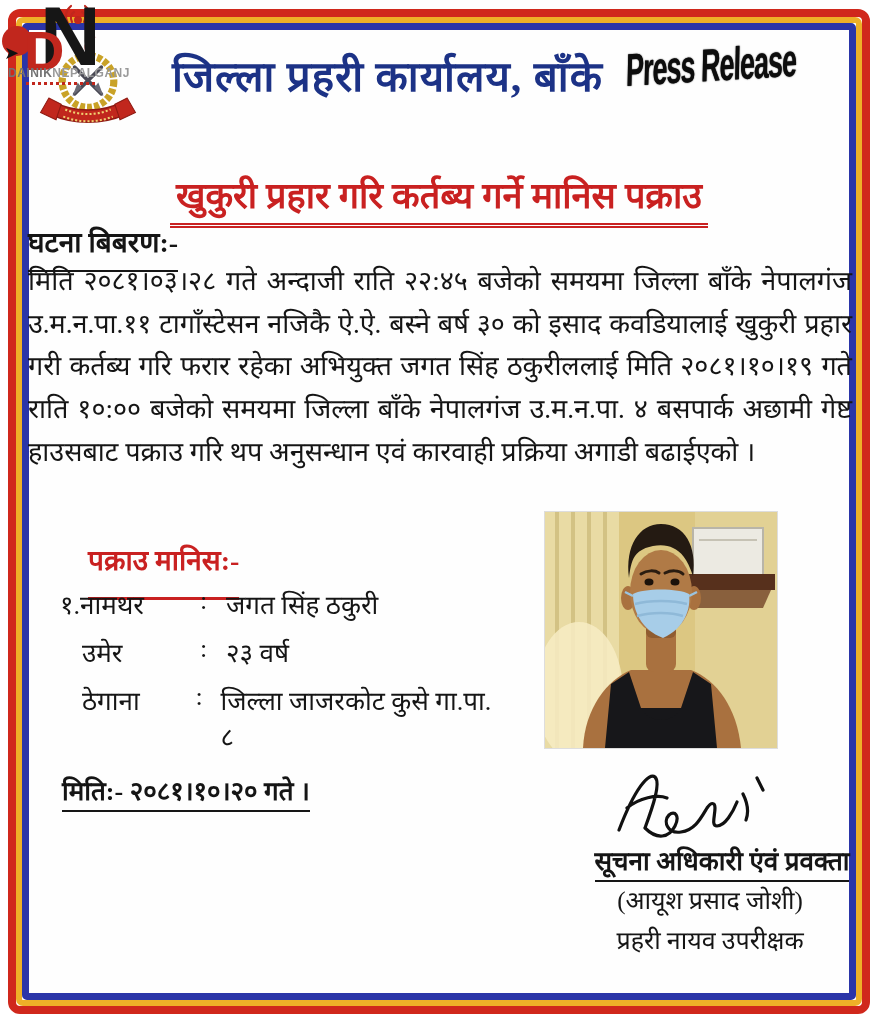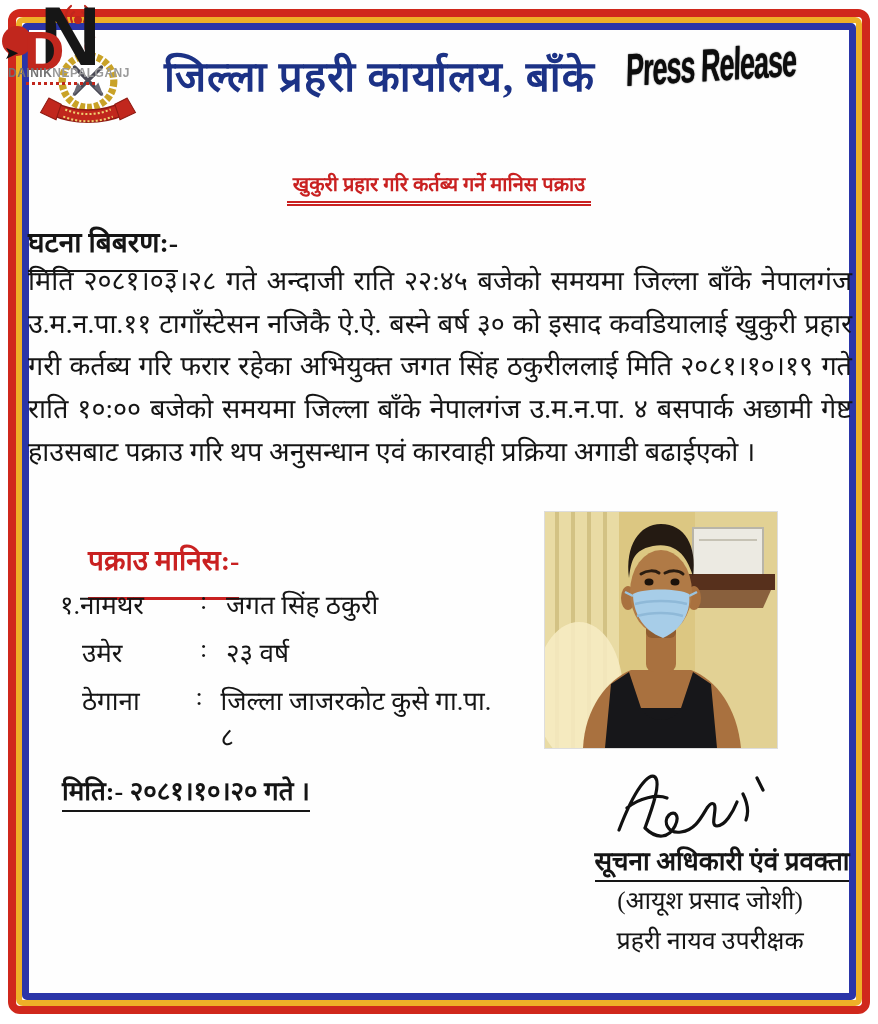--- a/index.html
+++ b/index.html
@@ -8,21 +8,21 @@
 
   
   .frame-red   { position:absolute; left:8px; top:9px; right:8px; bottom:10px;
                  border:8px solid #d0281c; border-radius:12px; }
   .frame-yellow{ position:absolute; inset:0; border:6px solid #eeb028; border-radius:7px; }
   .frame-blue  { position:absolute; inset:0; border:7px solid #2b35a8; border-radius:5px; background:#fefefe; }
 
   .layer { position:absolute; inset:0; }
 
   
-  .office-title { position:absolute; left:164px; top:46px; width:470px;
+  .office-title { position:absolute; left:172px; top:46px; width:470px;
                   font-size:42px; font-weight:bold; color:#1c3286; letter-spacing:1px;
                   font-family:"Liberation Serif", serif; }
   .press-release { position:absolute; left:626px; top:56px; white-space:nowrap;
                    font-family:"Liberation Sans", sans-serif;
                    font-size:27px; font-weight:900; letter-spacing:-1px; color:#0d0d0d;
                    transform:scaleY(1.7) rotate(-2deg) skewX(-4deg); transform-origin:left center;
                    text-shadow:0 0 1px #0d0d0d; }
   .release-circle { position:absolute; left:764px; top:20px; width:100px; height:100px;
                     border:3px solid #1a1a1a; border-radius:50%; background:#fff;
                     display:grid; place-items:center; z-index:6;
@@ -40,21 +40,21 @@
               background:#c1271d; }
   .dn-cursor { position:absolute; left:4px; top:42px; font-size:18px; color:#111; }
   .dn-antenna { position:absolute; left:58px; top:2px; width:40px; height:28px; }
   .dn-brand { position:absolute; left:8px; top:66px; font-size:12px; font-weight:bold; letter-spacing:.5px; }
   .dn-brand .b1 { color:#737373; } .dn-brand .b2 { color:#9a9a9a; }
   .dn-tagline { position:absolute; left:26px; top:82px; width:70px; height:3px;
                 background:repeating-linear-gradient(90deg,#c1271d 0 3px,transparent 3px 6px); }
 
   
   .notice-title-wrap { position:absolute; left:0; top:170px; width:100%; text-align:center; }
-  .notice-title { display:inline-block; color:#c92121; font-size:20px; font-weight:bold;
+  .notice-title { display:inline-block; color:#c92121; font-size:36px; font-weight:bold;
                   padding:0 6px 4px 6px; border-bottom:5px double #c92121; }
 
   .incident-heading { position:absolute; left:28px; top:222px; font-size:28px; font-weight:bold;
                       border-bottom:2px solid #161616; padding-bottom:10px; }
   .incident-body { position:absolute; left:28px; top:260px; width:824px;
                    font-size:27px; line-height:1.58; text-align:justify; }
 
   
   .arrested-heading { position:absolute; left:88px; top:540px; font-size:28px; font-weight:bold;
                       color:#c92121; border-bottom:3px solid #c92121; padding-bottom:19px; }

